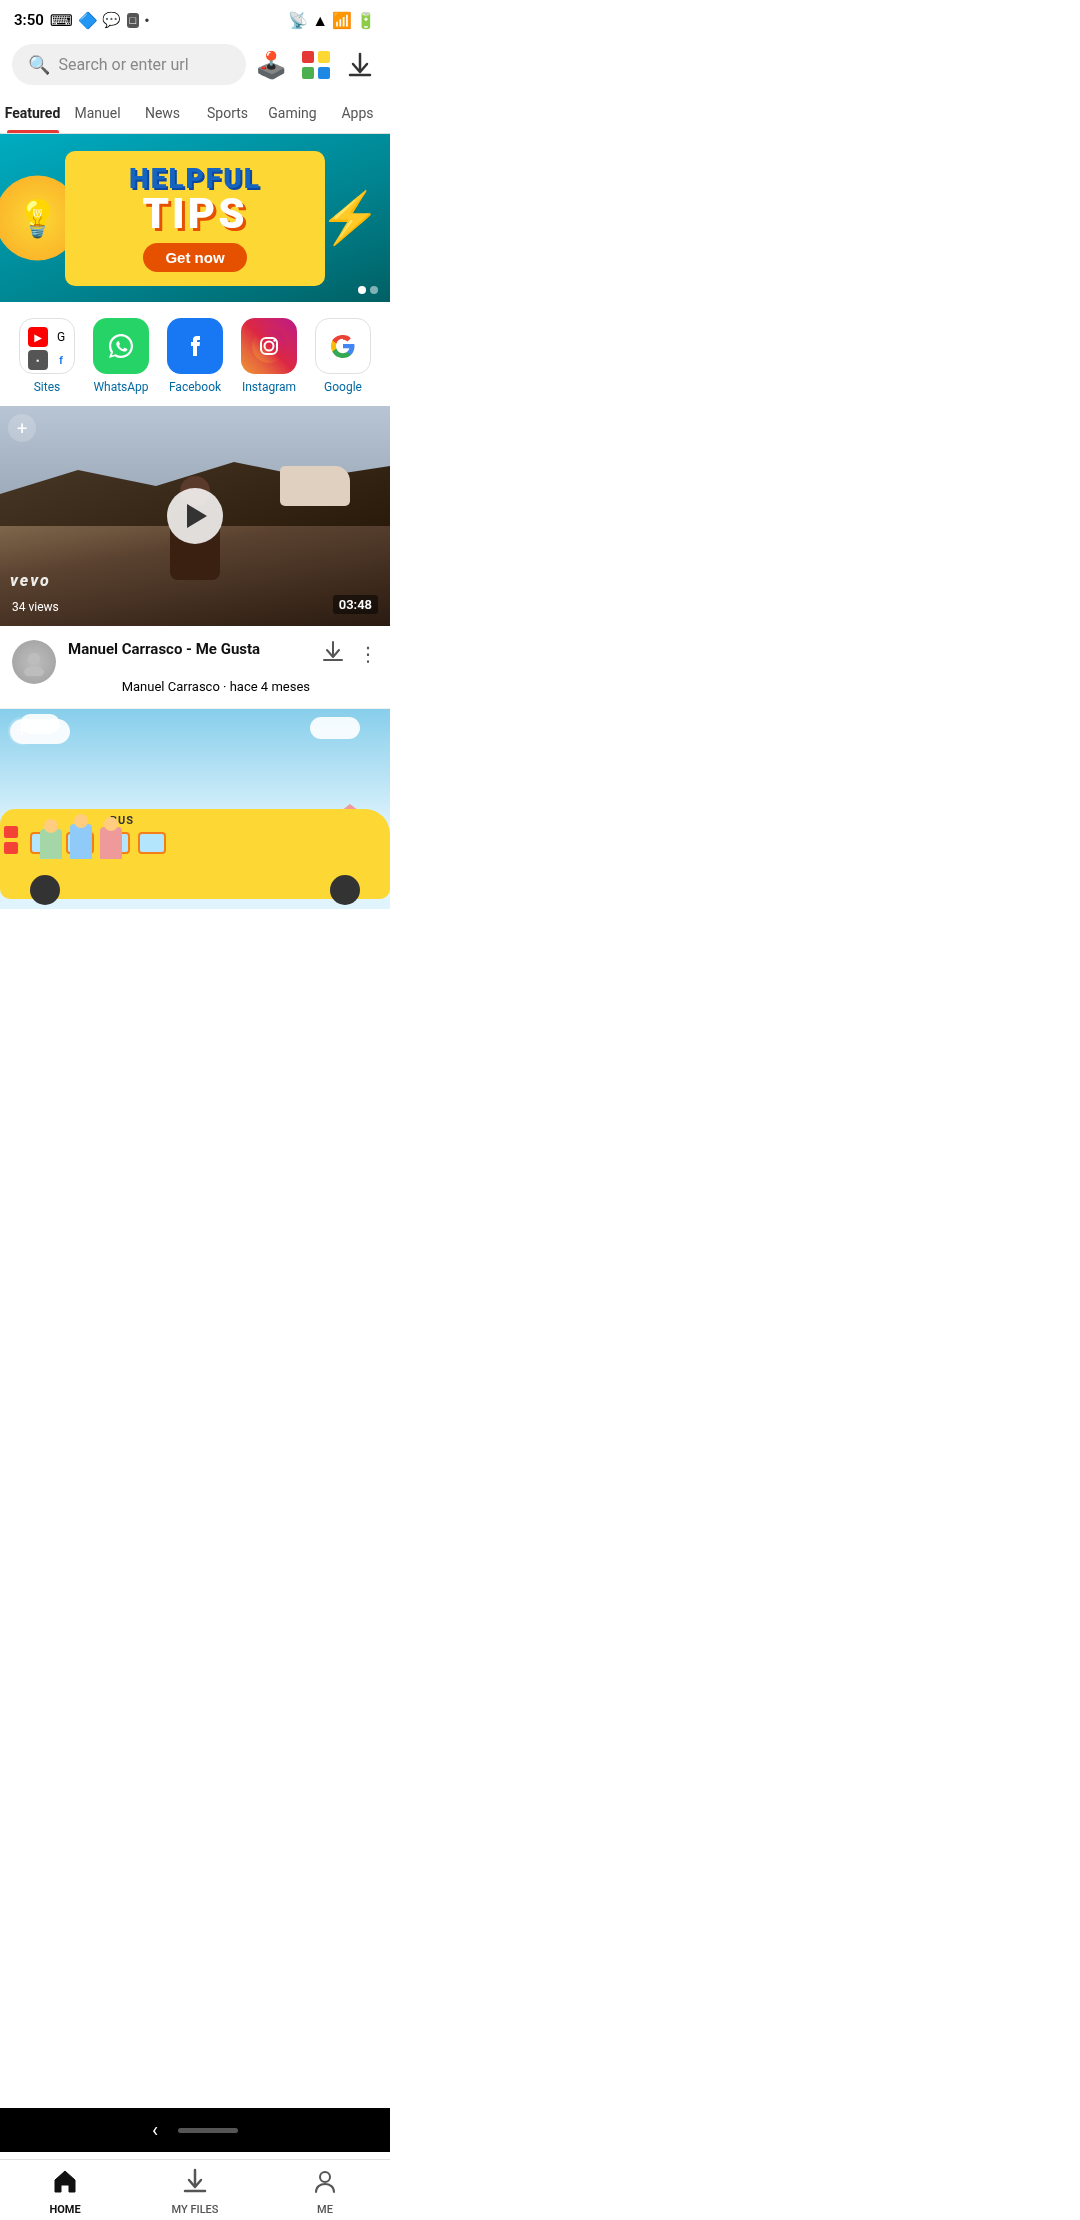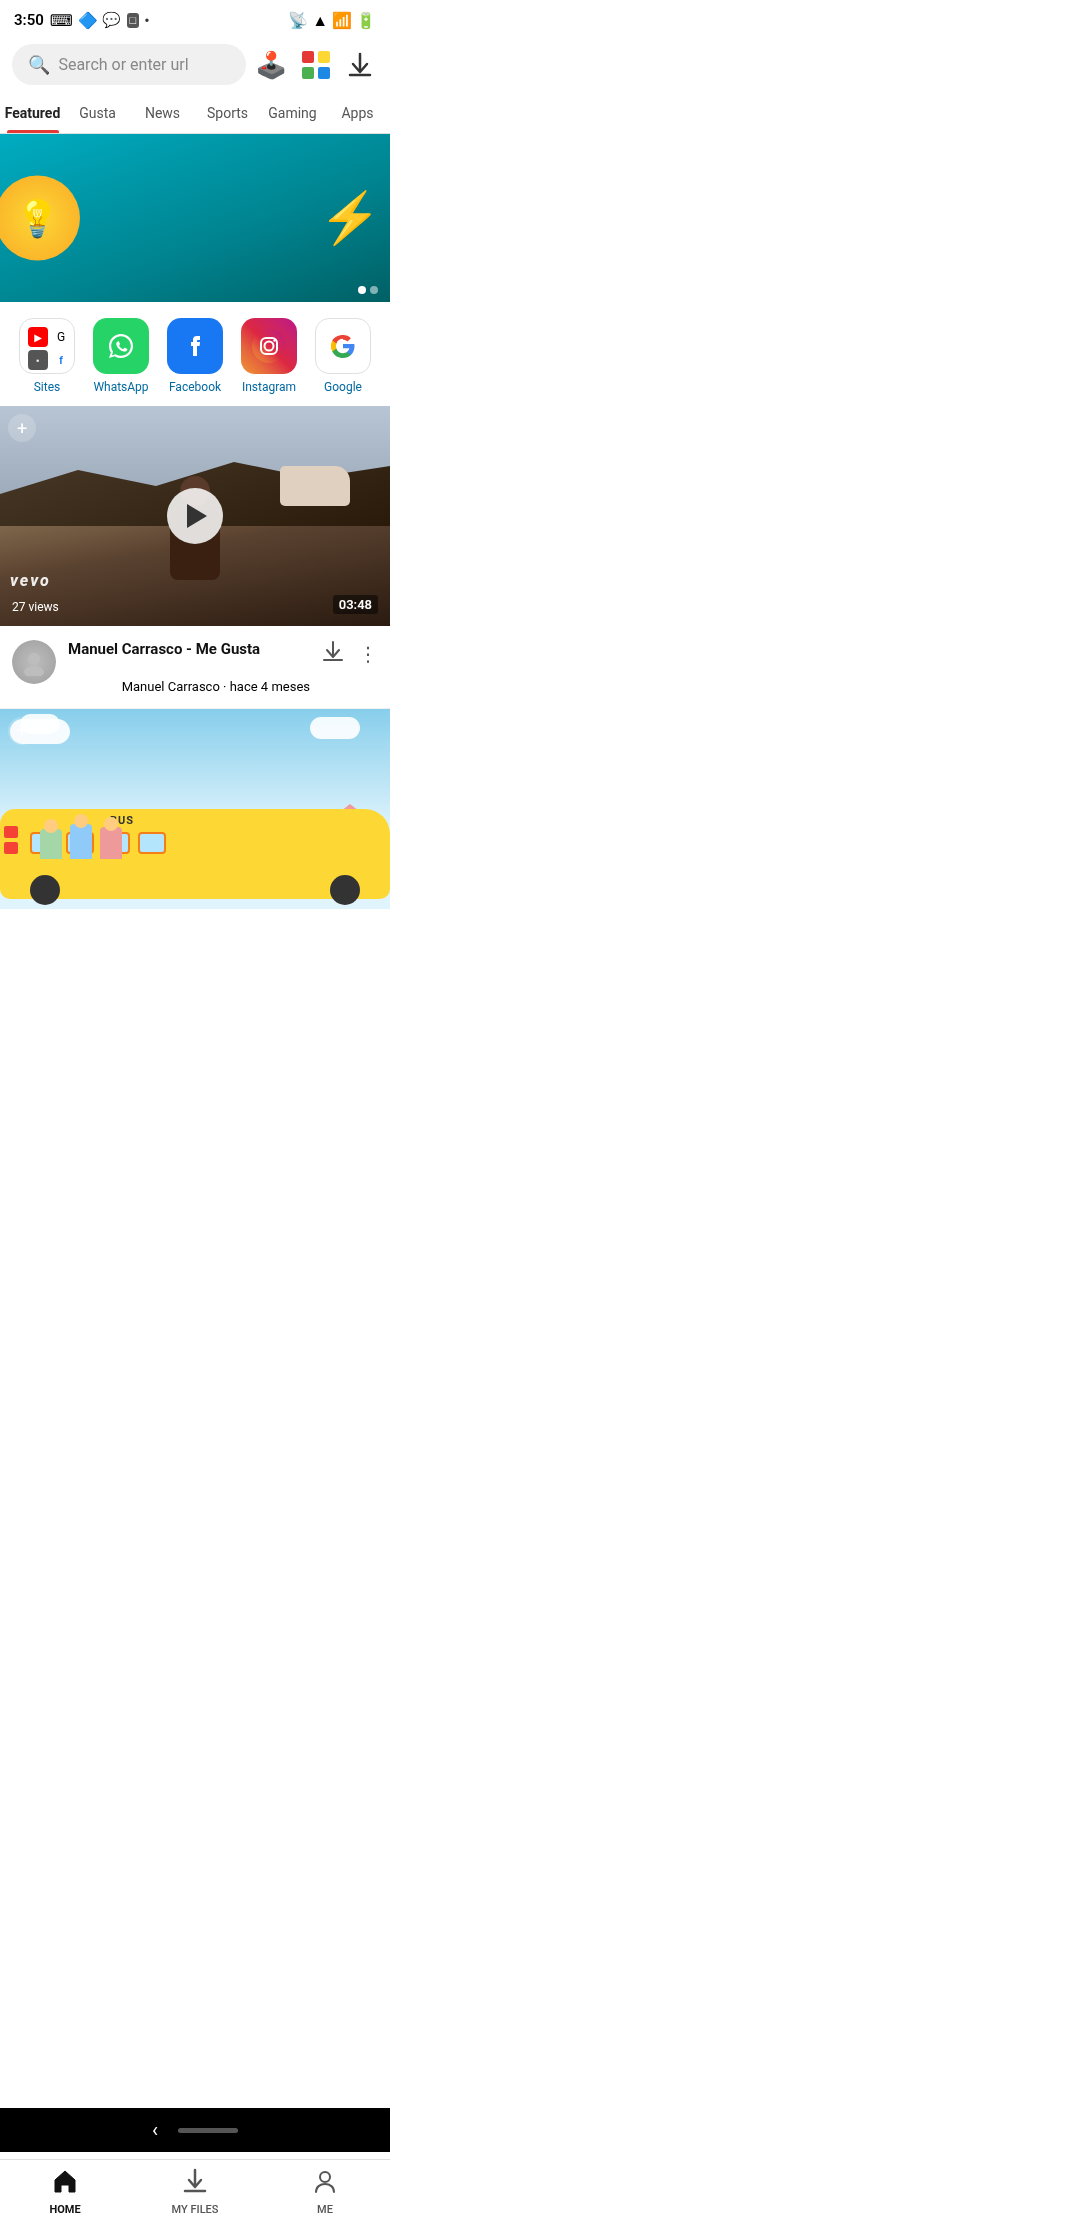--- a/index.html
+++ b/index.html
@@ -420,40 +420,45 @@
         <line x1="3" y1="23" x2="23" y2="23" stroke="#333" stroke-width="2.5" stroke-linecap="round"></line>
       </svg>
     </div>
   </div>
 
   <div class="nav-tabs">
     <div class="nav-tab active">
       <span>Featured</span>
     </div>
     <div class="nav-tab">
-      <span>Gusta</span>
+      <span>Manuel</span>
     </div>
     <div class="nav-tab">
       <span>News</span>
     </div>
     <div class="nav-tab">
       <span>Sports</span>
     </div>
     <div class="nav-tab">
       <span>Gaming</span>
     </div>
     <div class="nav-tab">
       <span>Apps</span>
     </div>
   </div>
 
   <div class="banner">
     <div class="banner-bg"></div>
 
     <div style="position:absolute;left:-5px;top:50%;transform:translateY(-50%);width:85px;height:85px;background:radial-gradient(circle,#fdd835,#f9a825);border-radius:50%;display:flex;align-items:center;justify-content:center;font-size:36px;z-index:2;">💡</div>
+    <div style="position:relative;z-index:3;text-align:center;background:#fdd835;border-radius:10px;padding:14px 28px;min-width:260px;margin-left:50px;margin-right:50px;">
+      <div style="font-size:28px;font-weight:900;color:#1565c0;text-shadow:2px 2px 0 #0d47a1;line-height:1;letter-spacing:2px;">HELPFUL</div>
+      <div style="font-size:42px;font-weight:900;color:#fff;text-shadow:3px 3px 0 #e65100;line-height:1;letter-spacing:3px;">TIPS</div>
+      <button class="banner-btn">Get now</button>
+    </div>
     <div style="position:absolute;right:8px;top:50%;transform:translateY(-50%);font-size:50px;z-index:2;">⚡</div>
     <div class="banner-dots">
       <div class="banner-dot active"></div>
       <div class="banner-dot"></div>
     </div>
   </div>
 
   <div class="app-icons-row">
 
     <div class="app-icon-item">
@@ -535,21 +540,21 @@
       <div style="position:absolute;top:60px;right:40px;width:70px;height:40px;background:#e0d0c0;border-radius:5px 15px 5px 5px;"></div>
 
       <div style="position:absolute;bottom:20px;left:50%;transform:translateX(-50%);width:80px;height:130px;">
         <div style="width:30px;height:30px;background:#5a3a2a;border-radius:50%;margin:0 auto 4px;"></div>
         <div style="width:50px;height:70px;background:#3a2010;border-radius:8px;margin:0 auto;"></div>
       </div>
       <div class="video-play-btn">
         <div class="play-triangle"></div>
       </div>
       <div style="position:absolute;bottom:36px;left:10px;color:#fff;font-size:16px;font-weight:800;letter-spacing:2px;font-style:italic;opacity:0.9;">vevo</div>
-      <div class="video-views">27 views</div>
+      <div class="video-views">34 views</div>
       <div class="video-duration">03:48</div>
     </div>
   </div>
 
   <div class="video-info-row">
     <div class="video-avatar">
       <div class="video-avatar-inner">
         <svg width="28" height="28" viewBox="0 0 28 28">
           <circle cx="14" cy="11" r="6" fill="#bdbdbd"></circle>
           <ellipse cx="14" cy="24" rx="10" ry="6" fill="#bdbdbd"></ellipse>

